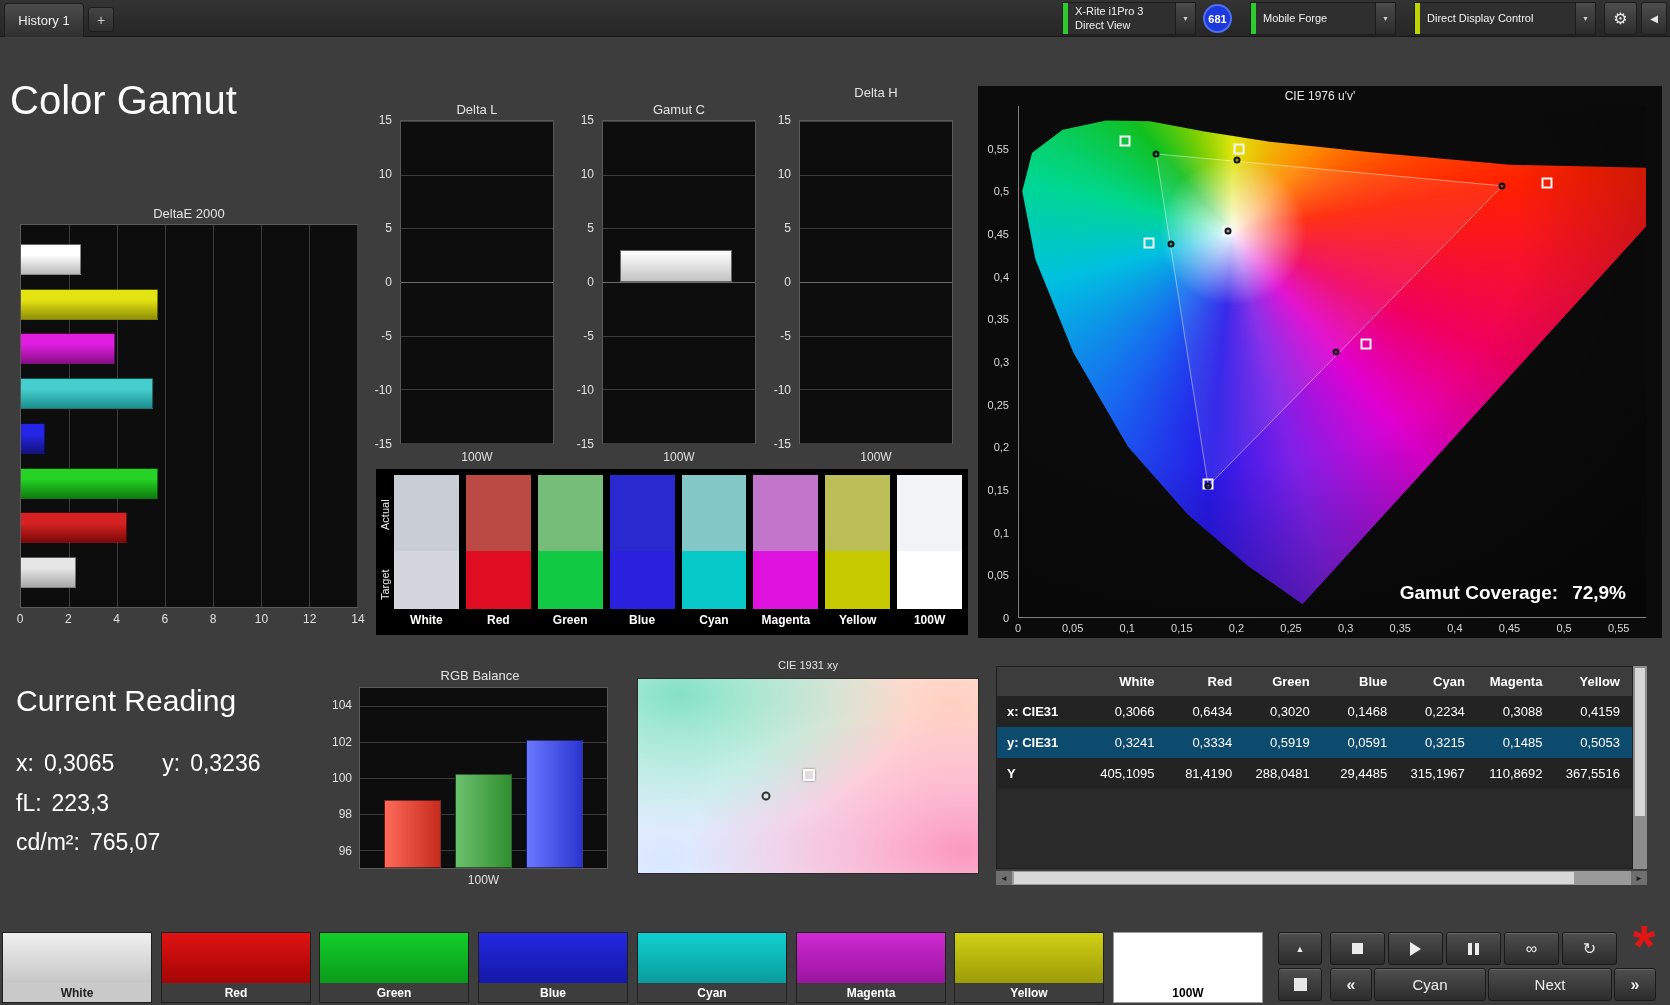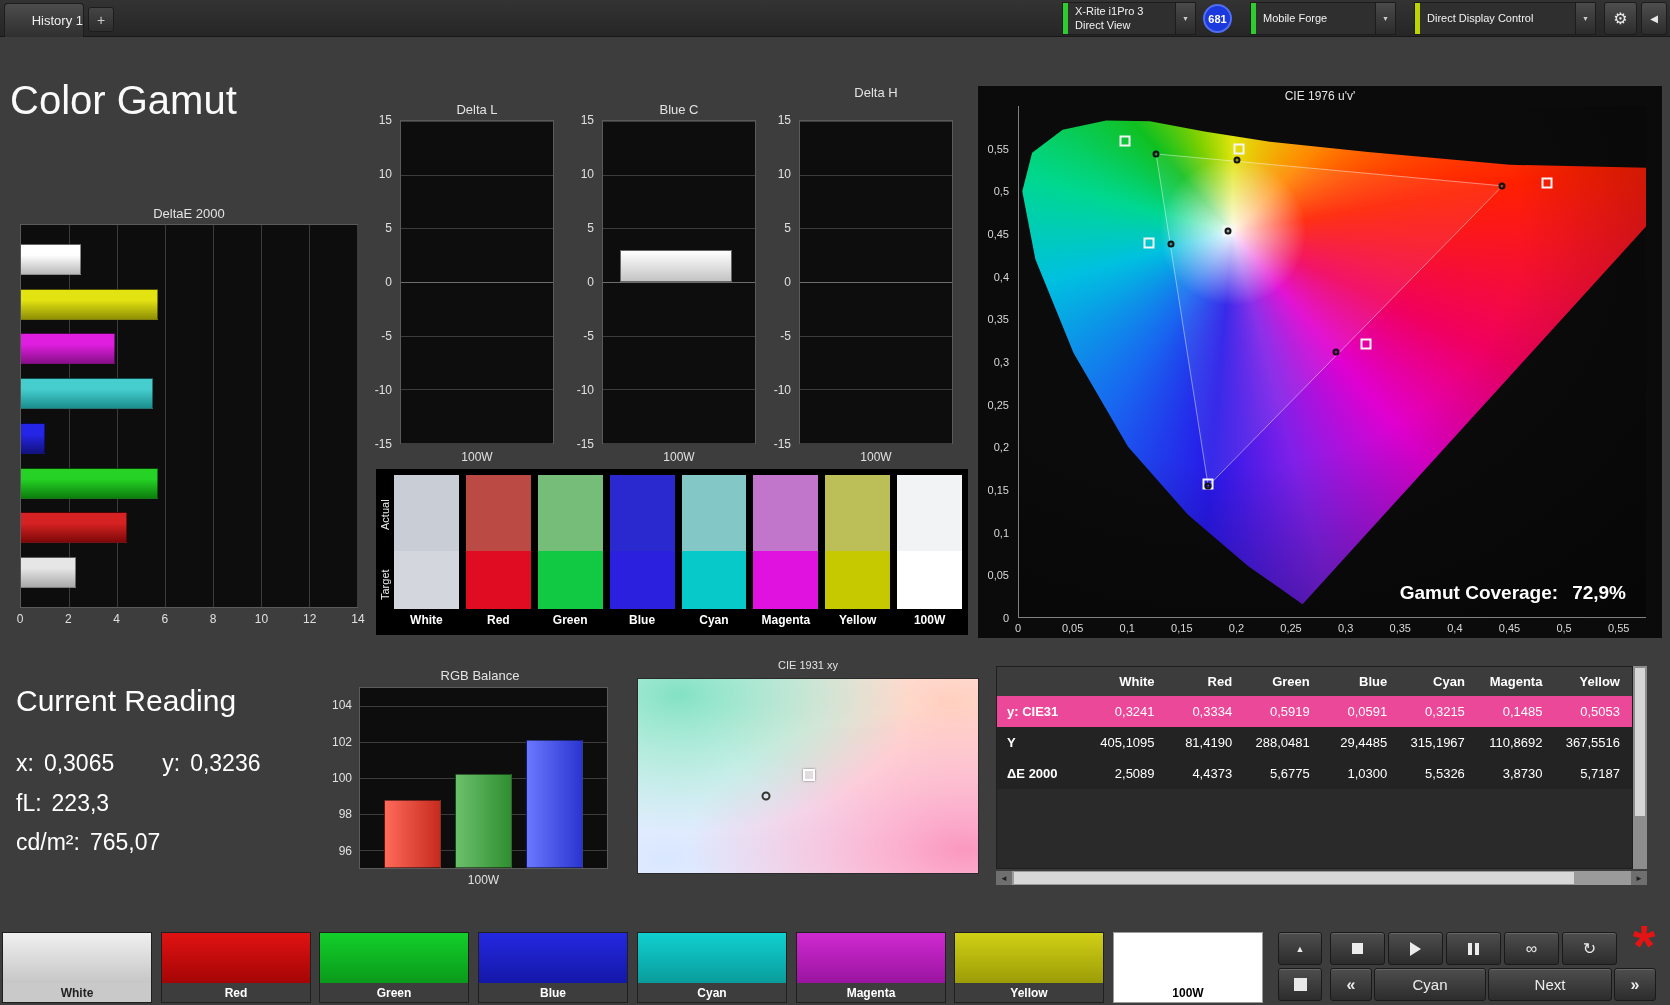--- a/index.html
+++ b/index.html
@@ -1,21 +1,21 @@
 <!DOCTYPE html>
 <html><head>
 <meta charset="utf-8">
 <style>
 *{box-sizing:border-box;margin:0;padding:0}
 html,body{width:1670px;height:1005px;overflow:hidden}
 body{background:#3d3d3d;font-family:"Liberation Sans",sans-serif;color:#f0f0f0;position:relative}
 
 
 .topbar{position:absolute;left:0;top:0;width:1670px;height:37px;background:linear-gradient(#333,#262626);border-bottom:1px solid #171717}
-.tab{position:absolute;left:4px;top:3px;width:80px;height:34px;background:linear-gradient(#4c4c4c,#2f2f2f);border:1px solid #1d1d1d;border-bottom:none;border-radius:4px 4px 0 0;display:flex;align-items:center;justify-content:flex-end;font-size:13px;color:#eee}
+.tab{position:absolute;left:4px;top:3px;width:80px;height:34px;background:linear-gradient(#4c4c4c,#2f2f2f);border:1px solid #1d1d1d;border-bottom:none;border-radius:4px 4px 0 0;display:flex;align-items:center;justify-content:center;font-size:13px;color:#eee}
 .addtab{position:absolute;left:88px;top:7px;width:26px;height:25px;background:linear-gradient(#454545,#2d2d2d);border:1px solid #1d1d1d;border-radius:3px;display:flex;align-items:center;justify-content:center;font-size:14px;color:#ccc}
 .meter{position:absolute;top:2px;height:33px;background:#2f2f2f;border:1px solid #1c1c1c;display:flex;align-items:stretch}
 .maccent{width:5px}
 .mtext{flex:1;display:flex;flex-direction:column;justify-content:center;padding:0 7px;font-size:11px;line-height:1.25;color:#f2f2f2;white-space:nowrap}
 .mchev{width:20px;display:flex;align-items:center;justify-content:center;background:linear-gradient(#4a4a4a,#2b2b2b);border-left:1px solid #1c1c1c;font-size:7px;color:#ccc}
 .badge{position:absolute;top:4px;width:29px;height:29px;border-radius:50%;background:#1c39dd;border:2px solid #4f6ef0;display:flex;align-items:center;justify-content:center;font-size:11px;font-weight:bold;color:#fff}
 .sqbtn{position:absolute;top:2px;height:33px;background:linear-gradient(#4e4e4e,#2c2c2c);border:1px solid #1c1c1c;border-radius:3px;display:flex;align-items:center;justify-content:center;color:#e8e8e8}
 
 
 .page-title{position:absolute;left:10px;top:78px;font-size:40px;font-weight:400;color:#fafafa}
@@ -74,21 +74,21 @@
 .mk31-s{position:absolute;width:12px;height:12px;border:2px solid #fff;box-shadow:0 0 2px rgba(0,0,0,.5);transform:translate(-50%,-50%)}
 .mk31-c{position:absolute;width:9px;height:9px;border:2px solid #333;border-radius:50%;transform:translate(-50%,-50%)}
 
 
 #data-table{position:absolute;left:996px;top:666px;width:637px;height:203px;overflow:hidden;background:#2a2a2a;border:1px solid #1f1f1f}
 .trow{display:grid;grid-template-columns:92px repeat(7,1fr)}
 .thead{height:29px;background:#3c3c3c}
 .th{display:flex;align-items:center;justify-content:flex-end;padding-right:12px;font-size:13px;font-weight:bold;color:#fff}
 .tr{height:31px}
 .tr.odd{background:#232323}
-.tr.even{background:#ec4899}
+.tr.even{background:#0c4a6e}
 .td{display:flex;align-items:center;justify-content:flex-end;padding-right:12px;font-size:13px;color:#fff}
 .td.label{justify-content:flex-start;padding-left:10px;font-weight:bold}
 #table-vscroll{position:absolute;left:1633px;top:666px;width:14px;height:203px;background:#8d8d8d}
 .vthumb{position:absolute;left:2px;right:2px;top:2px;height:148px;background:#d6d6d6}
 #table-hscroll{position:absolute;left:996px;top:871px;width:651px;height:14px;background:#9a9a9a;display:flex;align-items:stretch}
 .harrow{width:16px;background:#6f6f6f;color:#222;font-size:8px;display:flex;align-items:center;justify-content:center}
 .hthumb{margin:1px 2px;width:560px;background:#d8d8d8}
 
 
 .patch{position:absolute;top:932px;width:150px;height:71px;border:1px solid #1f1f1f;display:flex;flex-direction:column}
@@ -222,21 +222,21 @@
     <div class="hgrid" style="top: 0%;"></div>
     <div class="hgrid" style="top: 16.6667%;"></div>
     <div class="hgrid" style="top: 33.3333%;"></div>
     <div class="hgrid zero" style="top: 50%;"></div>
     <div class="hgrid" style="top: 66.6667%;"></div>
     <div class="hgrid" style="top: 83.3333%;"></div>
     <div class="hgrid" style="top: 100%;"></div>
   </div>
 <div class="cat" style="left:400px;top:450px;width:154px">100W</div>
 
-<div class="c-title" style="left:602px;top:102px;width:154px">Blue C</div>
+<div class="c-title" style="left:602px;top:102px;width:154px">Gamut C</div>
 <div class="axisbox" style="left:564px;top:120px;width:34px;height:324px">
     <div class="ylab" style="top: 0%;">15</div>
     <div class="ylab" style="top: 16.6667%;">10</div>
     <div class="ylab" style="top: 33.3333%;">5</div>
     <div class="ylab" style="top: 50%;">0</div>
     <div class="ylab" style="top: 66.6667%;">-5</div>
     <div class="ylab" style="top: 83.3333%;">-10</div>
     <div class="ylab" style="top: 100%;">-15</div>
   </div>
 <div class="plot" style="left:602px;top:120px;width:154px;height:324px">
@@ -425,50 +425,50 @@
       <div class="th label"></div>
       <div class="th">White</div>
       <div class="th">Red</div>
       <div class="th">Green</div>
       <div class="th">Blue</div>
       <div class="th">Cyan</div>
       <div class="th">Magenta</div>
       <div class="th">Yellow</div>
     </div>
   <div>
+      <div class="trow tr odd">
+        <div class="td label">x: CIE31</div>
+        <div class="td">0,3066</div>
+        <div class="td">0,6434</div>
+        <div class="td">0,3020</div>
+        <div class="td">0,1468</div>
+        <div class="td">0,2234</div>
+        <div class="td">0,3088</div>
+        <div class="td">0,4159</div>
+      </div>
       <div class="trow tr even">
         <div class="td label">y: CIE31</div>
         <div class="td">0,3241</div>
         <div class="td">0,3334</div>
         <div class="td">0,5919</div>
         <div class="td">0,0591</div>
         <div class="td">0,3215</div>
         <div class="td">0,1485</div>
         <div class="td">0,5053</div>
       </div>
       <div class="trow tr odd">
         <div class="td label">Y</div>
         <div class="td">405,1095</div>
         <div class="td">81,4190</div>
         <div class="td">288,0481</div>
         <div class="td">29,4485</div>
         <div class="td">315,1967</div>
         <div class="td">110,8692</div>
         <div class="td">367,5516</div>
       </div>
-      <div class="trow tr odd">
-        <div class="td label">ΔE 2000</div>
-        <div class="td">2,5089</div>
-        <div class="td">4,4373</div>
-        <div class="td">5,6775</div>
-        <div class="td">1,0300</div>
-        <div class="td">5,5326</div>
-        <div class="td">3,8730</div>
-        <div class="td">5,7187</div>
-      </div>
     </div>
 </div>
 <div id="table-vscroll">
     <div class="vthumb"></div>
   </div>
 <div id="table-hscroll">
   <div class="harrow">◄</div>
   <div class="hthumb"></div>
   <div class="harrow" style="margin-left:auto">►</div>
 </div>

